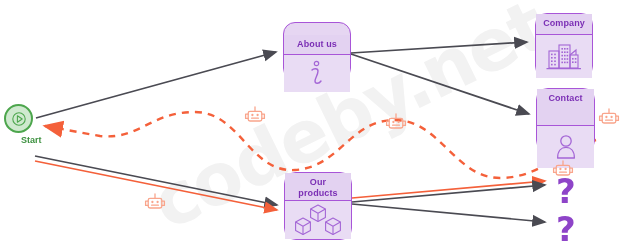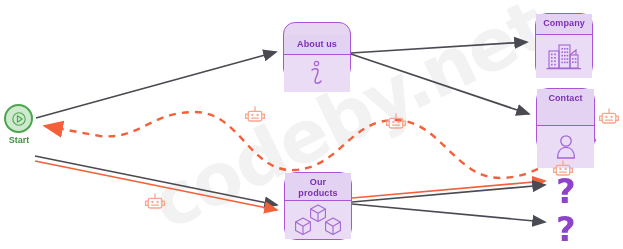--- a/index.html
+++ b/index.html
@@ -86,24 +86,25 @@
     box-sizing: border-box;
     display: flex;
     align-items: center;
     justify-content: center;
   }
   .start-label {
     position: absolute;
     left: -3px;
     top: 31px;
     width: 36px;
-    text-align: center;
+    text-align: left;
     color: #3d9140;
     font-size: 9px;
     font-weight: bold;
+    padding-left: 20px;
   }
   
   .robot {
     position: absolute;
   }
   
   .qmark {
     position: absolute;
     color: #8e44c8;
     font-family: "DejaVu Sans", sans-serif;

